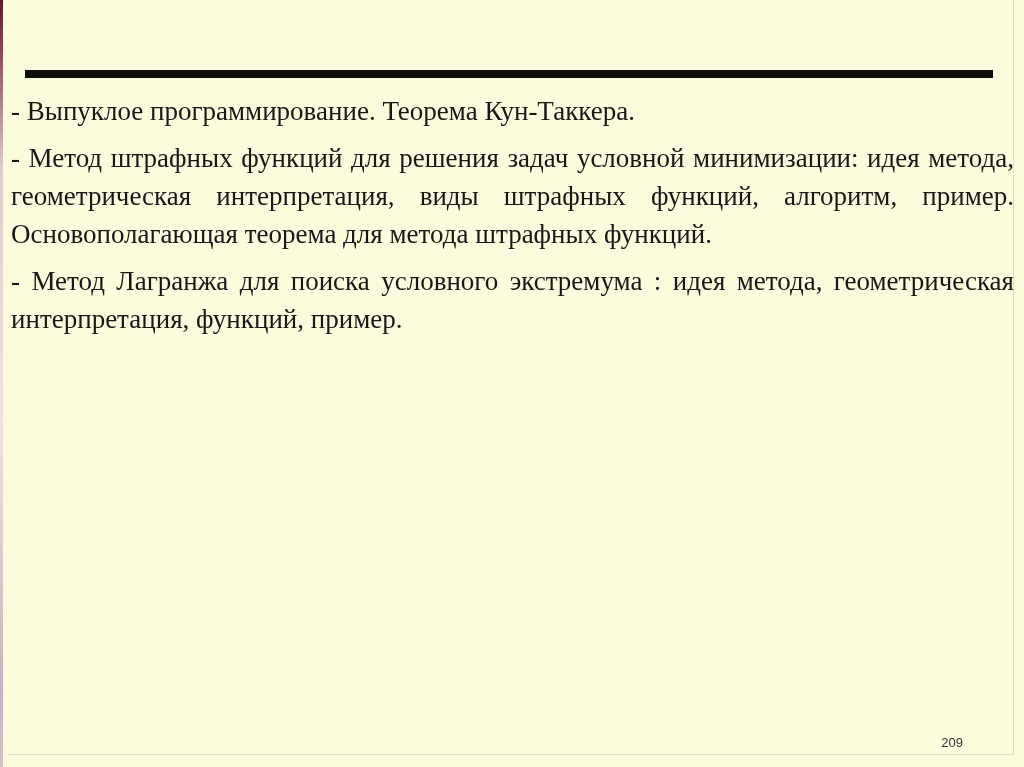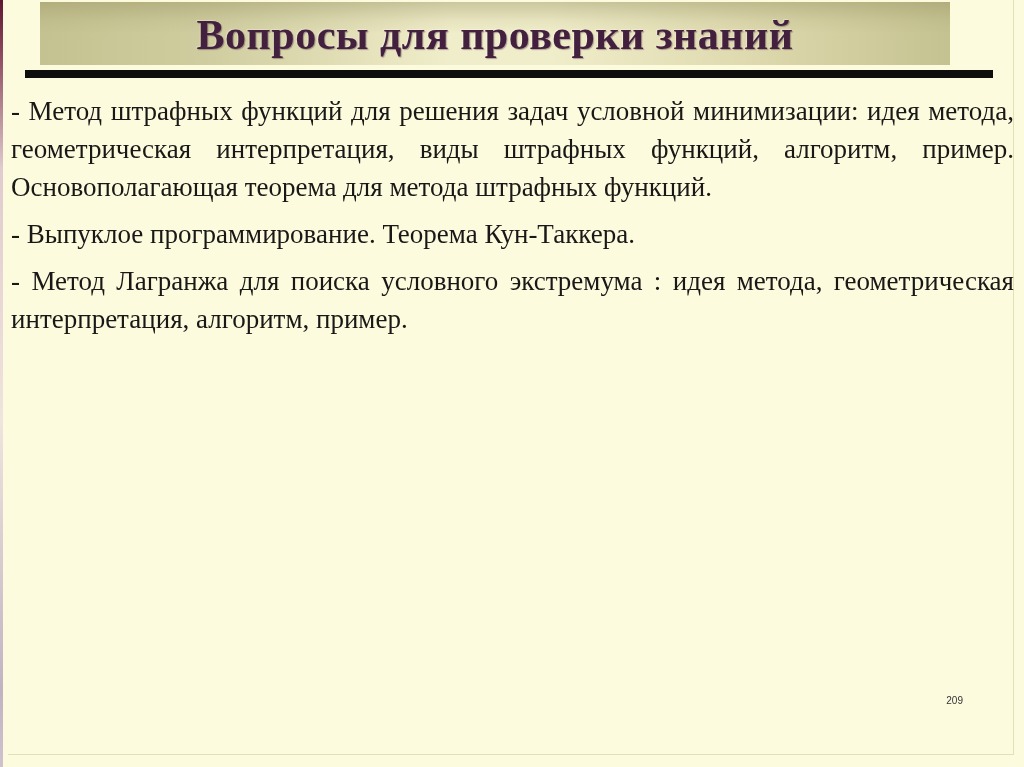--- a/index.html
+++ b/index.html
@@ -81,43 +81,40 @@
     color: #191817;
   }
   .body-text p {
     margin: 0 0 9px 0;
     font-size: 27px;
     line-height: 38px;
     text-align: justify;
   }
   .page-number {
     position: absolute;
-    top: 695px;
+    top: 735px;
     right: 61px;
     font-family: "Liberation Sans", "DejaVu Sans", sans-serif;
-    font-size: 10px;
+    font-size: 13px;
     color: #333;
   }
 </style>
 </head>
 <body>
 
 <div class="slide">
 
   <div class="left-accent"></div>
 
-  <div class="title-box">
-    <h1>Вопросы для проверки знаний</h1>
-  </div>
 
   <div class="divider"></div>
 
   <div class="body-text">
+    <p>- Выпуклое программирование. Теорема Кун-Таккера.</p>
     <p>- Метод штрафных функций для решения задач условной минимизации: идея метода, геометрическая интерпретация, виды штрафных функций, алгоритм, пример. Основополагающая теорема для метода штрафных функций.</p>
-    <p>- Выпуклое программирование. Теорема Кун-Таккера.</p>
-    <p>- Метод Лагранжа для поиска условного экстремума : идея метода, геометрическая интерпретация, алгоритм, пример.</p>
+    <p>- Метод Лагранжа для поиска условного экстремума : идея метода, геометрическая интерпретация, функций, пример.</p>
   </div>
 
   <div class="page-number">209</div>
 
   <div class="inner-frame"></div>
 
 </div>
 
 </body></html>

